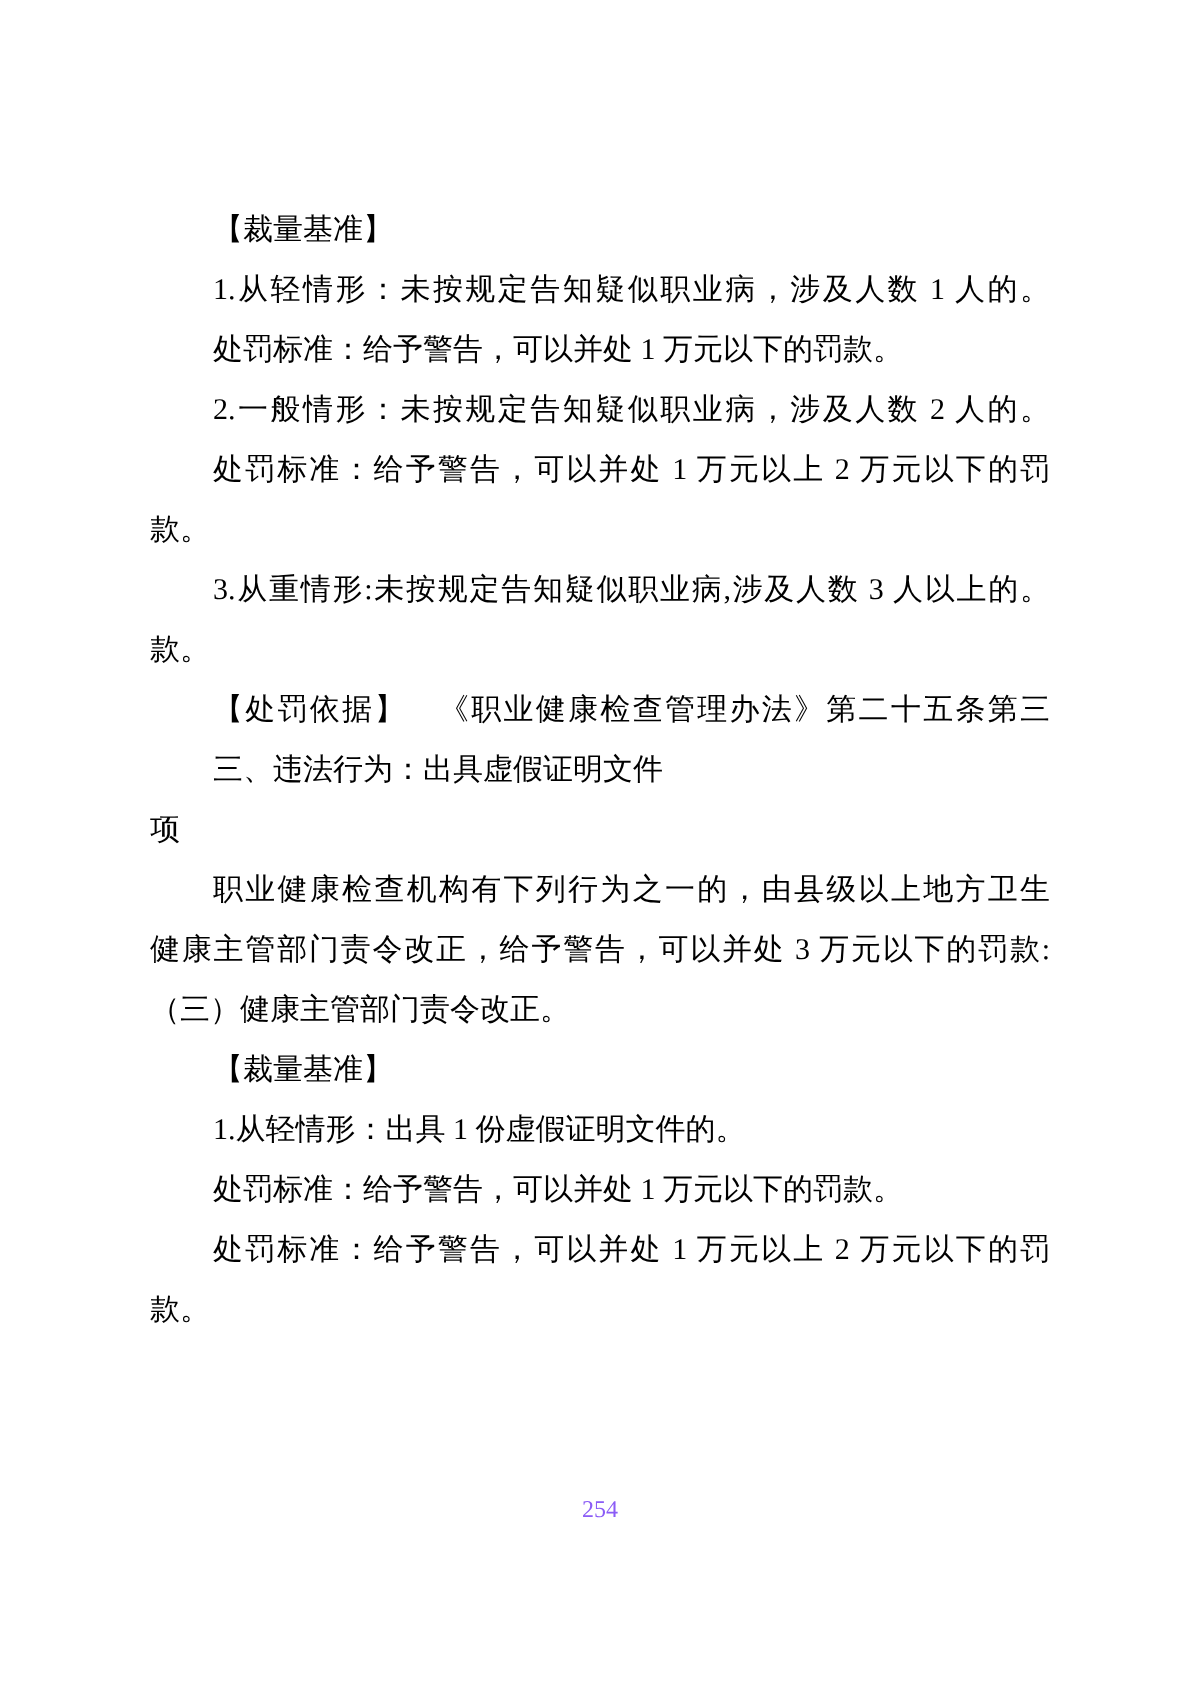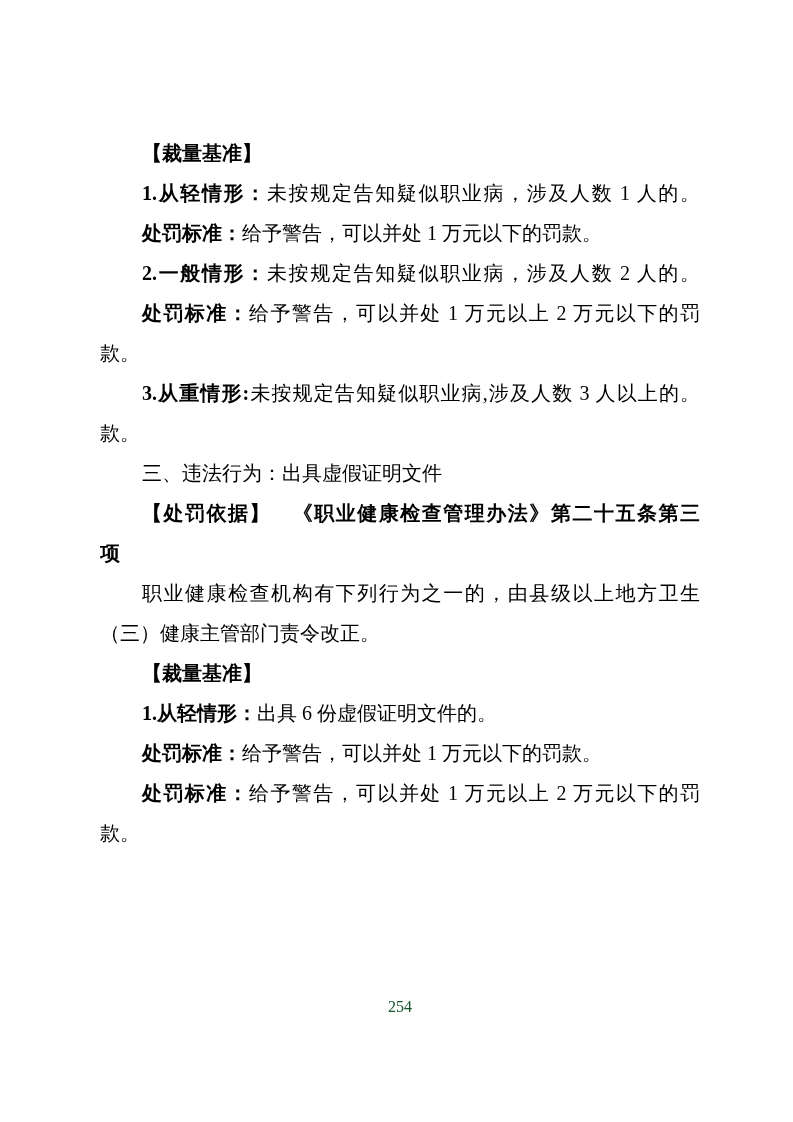--- a/index.html
+++ b/index.html
@@ -32,50 +32,51 @@
   }
   .line.indent {
     text-indent: 42px;
   }
   .line.justify {
     text-align: justify;
     text-align-last: justify;
     text-justify: inter-character;
   }
   .seg { font-weight: normal; }
-  .seg.bold { font-weight: bold; margin-top: 25px; }
+  .seg.bold { font-weight: normal; margin-top: 25px; }
   .footer {
     position: absolute;
     top: 995px;
     left: 100px;
     width: 600px;
     text-align: center;
     font-size: 16px;
     line-height: 24px;
-    color: #14532d;
+    color: #8b5cf6;
   }
 </style>
 </head>
 <body>
 
 <div class="page">
   <div class="content">
       <div class="line indent"><span class="seg bold">【裁量基准】</span></div>
       <div class="line indent justify"><span class="seg bold">1.从轻情形：</span><span class="seg">未按规定告知疑似职业病，涉及人数 1 人的。</span></div>
       <div class="line indent"><span class="seg bold">处罚标准：</span><span class="seg">给予警告，可以并处 1 万元以下的罚款。</span></div>
       <div class="line indent justify"><span class="seg bold">2.一般情形：</span><span class="seg">未按规定告知疑似职业病，涉及人数 2 人的。</span></div>
       <div class="line indent justify"><span class="seg bold">处罚标准：</span><span class="seg">给予警告，可以并处 1 万元以上 2 万元以下的罚</span></div>
       <div class="line"><span class="seg">款。</span></div>
       <div class="line indent justify"><span class="seg bold">3.从重情形:</span><span class="seg">未按规定告知疑似职业病,涉及人数 3 人以上的。</span></div>
       <div class="line"><span class="seg">款。</span></div>
+      <div class="line indent justify"><span class="seg bold">【处罚依据】</span><span class="seg bold">　《职业健康检查管理办法》第二十五条第三</span></div>
       <div class="line indent"><span class="seg">三、违法行为：出具虚假证明文件</span></div>
-      <div class="line indent justify"><span class="seg bold">【处罚依据】</span><span class="seg bold">　《职业健康检查管理办法》第二十五条第三</span></div>
       <div class="line"><span class="seg bold">项</span></div>
       <div class="line indent justify"><span class="seg">职业健康检查机构有下列行为之一的，由县级以上地方卫生</span></div>
+      <div class="line justify"><span class="seg">健康主管部门责令改正，给予警告，可以并处 3 万元以下的罚款:</span></div>
       <div class="line"><span class="seg">（三）健康主管部门责令改正。</span></div>
       <div class="line indent"><span class="seg bold">【裁量基准】</span></div>
-      <div class="line indent"><span class="seg bold">1.从轻情形：</span><span class="seg">出具 6 份虚假证明文件的。</span></div>
+      <div class="line indent"><span class="seg bold">1.从轻情形：</span><span class="seg">出具 1 份虚假证明文件的。</span></div>
       <div class="line indent"><span class="seg bold">处罚标准：</span><span class="seg">给予警告，可以并处 1 万元以下的罚款。</span></div>
       <div class="line indent justify"><span class="seg bold">处罚标准：</span><span class="seg">给予警告，可以并处 1 万元以上 2 万元以下的罚</span></div>
       <div class="line"><span class="seg">款。</span></div>
     </div>
   <div class="footer">254</div>
 </div>
 
 </body></html>

